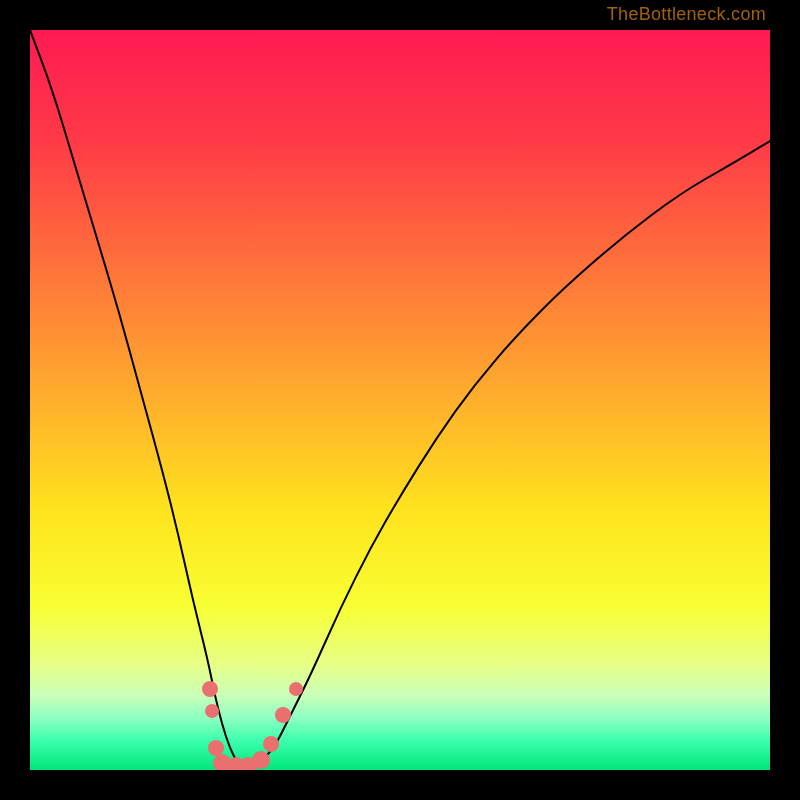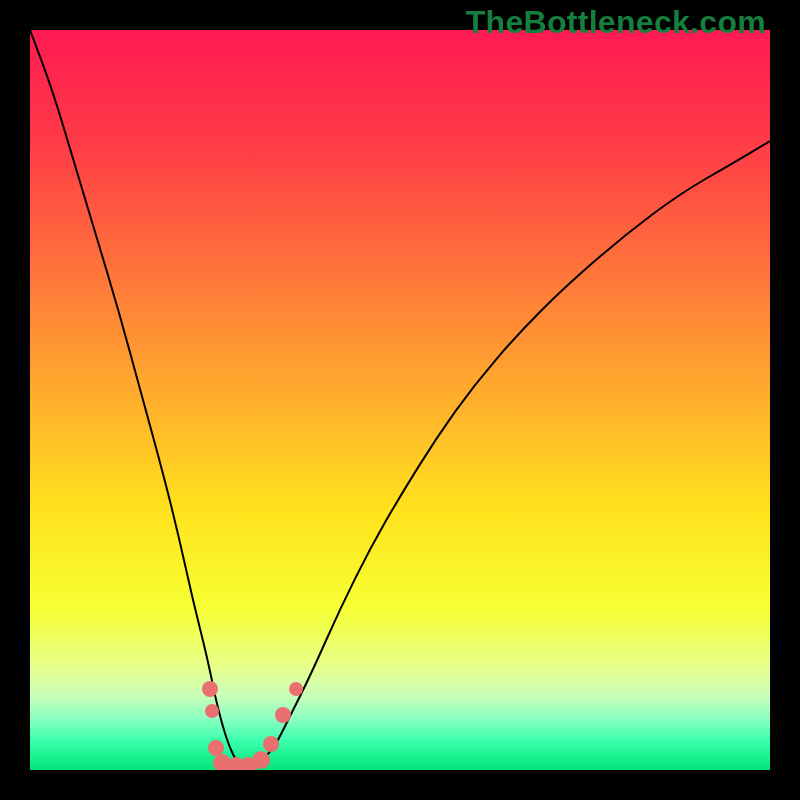--- a/index.html
+++ b/index.html
@@ -39,23 +39,23 @@
     left: 0;
     top: 0;
     width: 100%;
     height: 100%;
     pointer-events: none;
   }
   .watermark {
     position: absolute;
     top: 4px;
     right: 34px;
-    font-size: 32px;
-    font-weight: 700;
-    color: #15803d;
+    font-size: 18px;
+    font-weight: 400;
+    color: #a16207;
     letter-spacing: 0.3px;
   }
   .marker {
     position: absolute;
     border-radius: 50%;
     background: #e9706f;
     transform: translate(-50%, -50%);
   }
 </style>
 </head>

